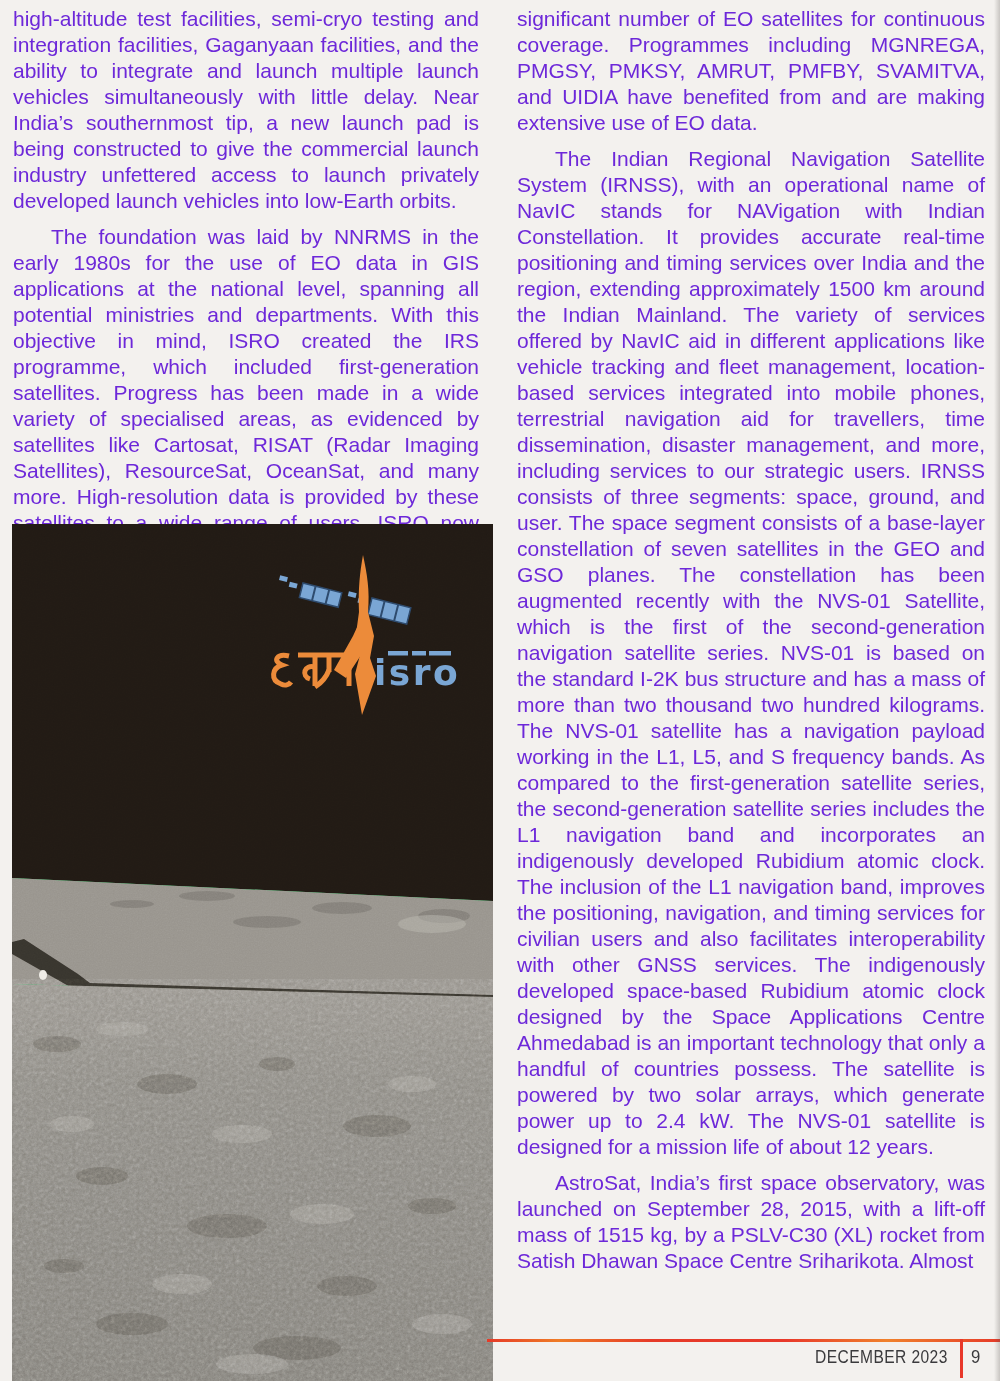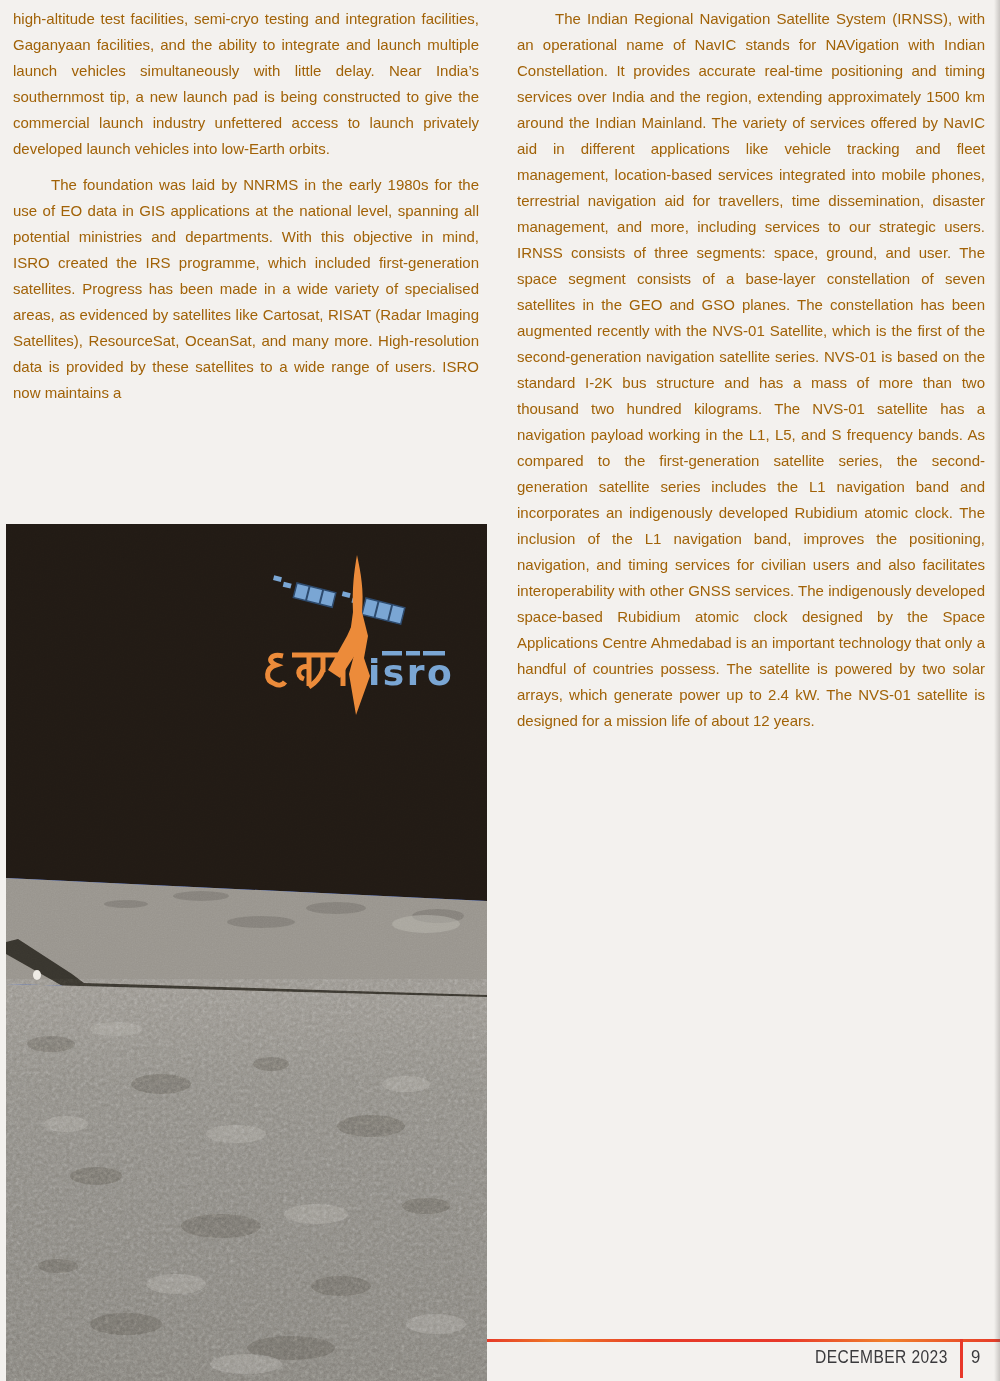--- a/index.html
+++ b/index.html
@@ -5,33 +5,33 @@
   html,body{margin:0;padding:0;}
   body{
     width:1000px;height:1381px;position:relative;overflow:hidden;
     background:#f3f1ee;
     font-family:"Liberation Sans",sans-serif;
     -webkit-font-smoothing:antialiased;
   }
   .page{position:absolute;inset:0;}
   .col{
     position:absolute;top:6px;
-    color:#a16207;
-    font-size:15px;line-height:26px;
+    color:#6d28d9;
+    font-size:21px;line-height:26px;
     text-align:justify;
   }
   .col p{margin:0 0 10px 0;}
   .col p.indent{text-indent:38px;}
   #left-col{left:13px;width:466px;}
   #right-col{left:517px;width:468px;}
 
   
   figure.photo{
-    position:absolute;left:6px;top:524px;width:481px;height:857px;
-    margin:0;padding:0;overflow:hidden;background:#1d4ed8;
+    position:absolute;left:12px;top:524px;width:481px;height:857px;
+    margin:0;padding:0;overflow:hidden;background:#22c55e;
   }
   figure.photo svg{display:block;}
 
   
   .footer-rule{
     position:absolute;left:487px;top:1339px;width:513px;height:3px;
     background:linear-gradient(90deg,#e63a28 0%,#ef7c26 14%,#e63a28 32%,#e8382a 58%,#f0812b 78%,#e63a28 100%);
   }
   .footer-vrule{
     position:absolute;left:960px;top:1339px;width:3px;height:39px;
@@ -58,21 +58,23 @@
 <body>
 
 <div class="page">
 
   <div class="col" id="left-col">
     <p>high-altitude test facilities, semi-cryo testing and integration facilities, Gaganyaan facilities, and the ability to integrate and launch multiple launch vehicles simultaneously with little delay. Near India’s southernmost tip, a new launch pad is being constructed to give the commercial launch industry unfettered access to launch privately developed launch vehicles into low-Earth orbits.</p>
     <p class="indent">The foundation was laid by NNRMS in the early 1980s for the use of EO data in GIS applications at the national level, spanning all potential ministries and departments. With this objective in mind, ISRO created the IRS programme, which included first-generation satellites. Progress has been made in a wide variety of specialised areas, as evidenced by satellites like Cartosat, RISAT (Radar Imaging Satellites), ResourceSat, OceanSat, and many more. High-resolution data is provided by these satellites to a wide range of users. ISRO now maintains a</p>
   </div>
 
   <div class="col" id="right-col">
+    <p>significant number of EO satellites for continuous coverage. Programmes including MGNREGA, PMGSY, PMKSY, AMRUT, PMFBY, SVAMITVA, and UIDIA have benefited from and are making extensive use of EO data.</p>
     <p class="indent">The Indian Regional Navigation Satellite System (IRNSS), with an operational name of NavIC stands for NAVigation with Indian Constellation. It provides accurate real-time positioning and timing services over India and the region, extending approximately 1500 km around the Indian Mainland. The variety of services offered by NavIC aid in different applications like vehicle tracking and fleet management, location-based services integrated into mobile phones, terrestrial navigation aid for travellers, time dissemination, disaster management, and more, including services to our strategic users. IRNSS consists of three segments: space, ground, and user. The space segment consists of a base-layer constellation of seven satellites in the GEO and GSO planes. The constellation has been augmented recently with the NVS-01 Satellite, which is the first of the second-generation navigation satellite series. NVS-01 is based on the standard I-2K bus structure and has a mass of more than two thousand two hundred kilograms. The NVS-01 satellite has a navigation payload working in the L1, L5, and S frequency bands. As compared to the first-generation satellite series, the second-generation satellite series includes the L1 navigation band and incorporates an indigenously developed Rubidium atomic clock. The inclusion of the L1 navigation band, improves the positioning, navigation, and timing services for civilian users and also facilitates interoperability with other GNSS services. The indigenously developed space-based Rubidium atomic clock designed by the Space Applications Centre Ahmedabad is an important technology that only a handful of countries possess. The satellite is powered by two solar arrays, which generate power up to 2.4 kW. The NVS-01 satellite is designed for a mission life of about 12 years.</p>
+    <p class="indent">AstroSat, India’s first space observatory, was launched on September 28, 2015, with a lift-off mass of 1515 kg, by a PSLV-C30 (XL) rocket from Satish Dhawan Space Centre Sriharikota. Almost</p>
   </div>
 
   <figure class="photo">
     <svg width="481" height="857" viewBox="0 0 481 857" xmlns="http://www.w3.org/2000/svg">
       <defs>
         <linearGradient id="fgGrad" x1="0" y1="0" x2="0" y2="1">
           <stop offset="0" stop-color="#9b9790"></stop>
           <stop offset="0.25" stop-color="#8f8c85"></stop>
           <stop offset="1" stop-color="#84817b"></stop>
         </linearGradient>

